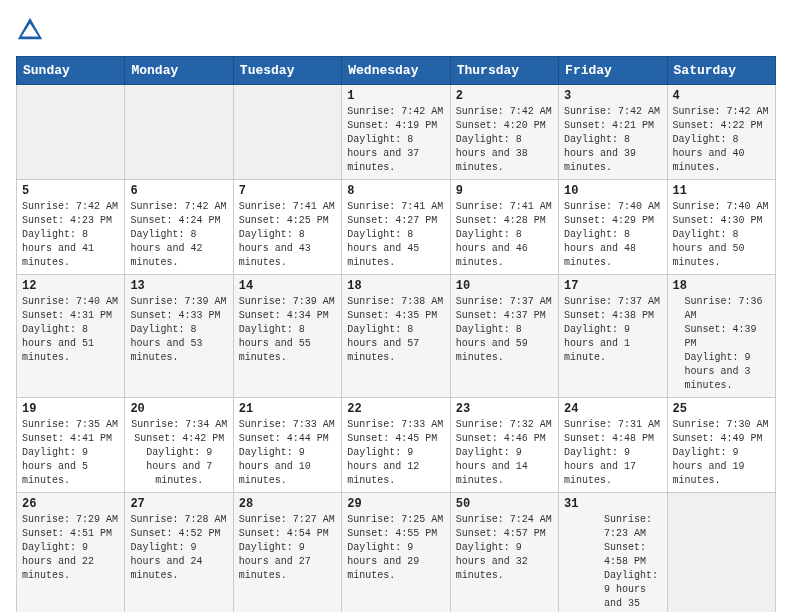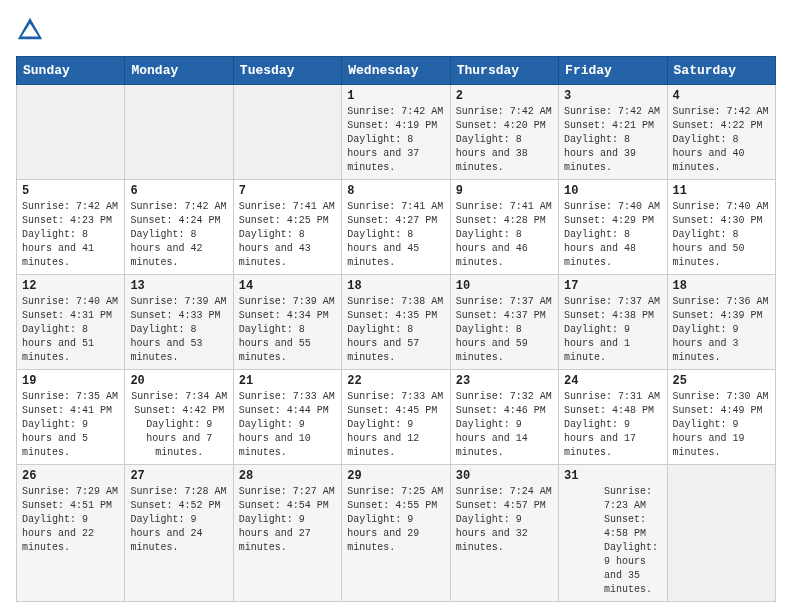--- a/index.html
+++ b/index.html
@@ -234,21 +234,21 @@
 Daylight: 8 hours and 59 minutes.</div>
           </td>
           <td>
             <span class="day-number">17</span>
             <div class="day-info" style="white-space: pre-line;">Sunrise: 7:37 AM
 Sunset: 4:38 PM
 Daylight: 9 hours and 1 minute.</div>
           </td>
           <td>
             <span class="day-number">18</span>
-            <div class="day-info" style="white-space: pre-line;">Sunrise: 7:36 AM
+            <div class="day-info" style="white-space: pre-line; margin-left: 12px;">Sunrise: 7:36 AM
 Sunset: 4:39 PM
 Daylight: 9 hours and 3 minutes.</div>
           </td>
         </tr>
         <tr>
           <td>
             <span class="day-number">19</span>
             <div class="day-info" style="white-space: pre-line;">Sunrise: 7:35 AM
 Sunset: 4:41 PM
 Daylight: 9 hours and 5 minutes.</div>
@@ -309,21 +309,21 @@
 Sunset: 4:54 PM
 Daylight: 9 hours and 27 minutes.</div>
           </td>
           <td>
             <span class="day-number">29</span>
             <div class="day-info" style="white-space: pre-line;">Sunrise: 7:25 AM
 Sunset: 4:55 PM
 Daylight: 9 hours and 29 minutes.</div>
           </td>
           <td>
-            <span class="day-number">30</span>
+            <span class="day-number">50</span>
             <div class="day-info" style="white-space: pre-line;">Sunrise: 7:24 AM
 Sunset: 4:57 PM
 Daylight: 9 hours and 32 minutes.</div>
           </td>
           <td>
             <span class="day-number">31</span>
             <div class="day-info" style="white-space: pre-line; margin-left: 40px;">Sunrise: 7:23 AM
 Sunset: 4:58 PM
 Daylight: 9 hours and 35 minutes.</div>
           </td>

